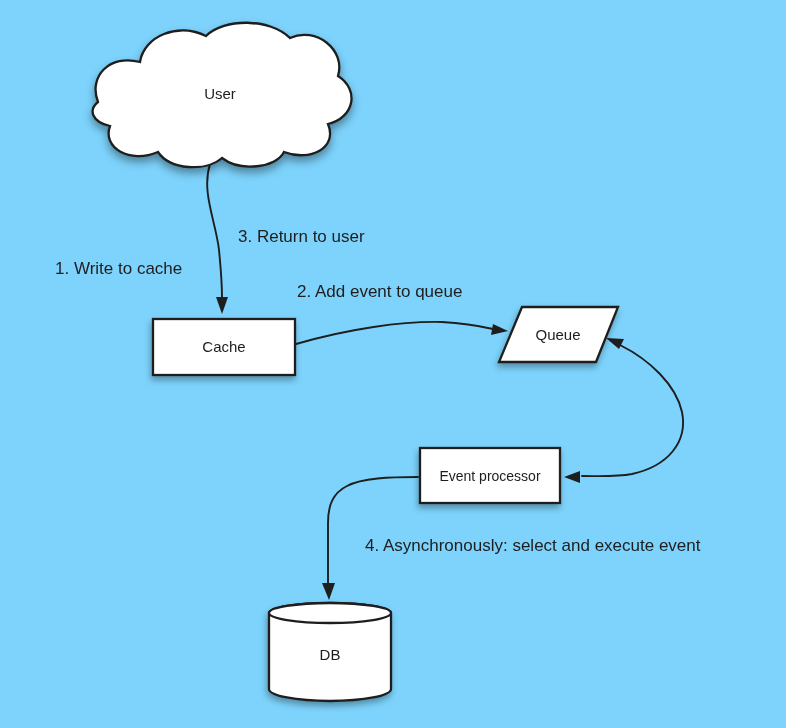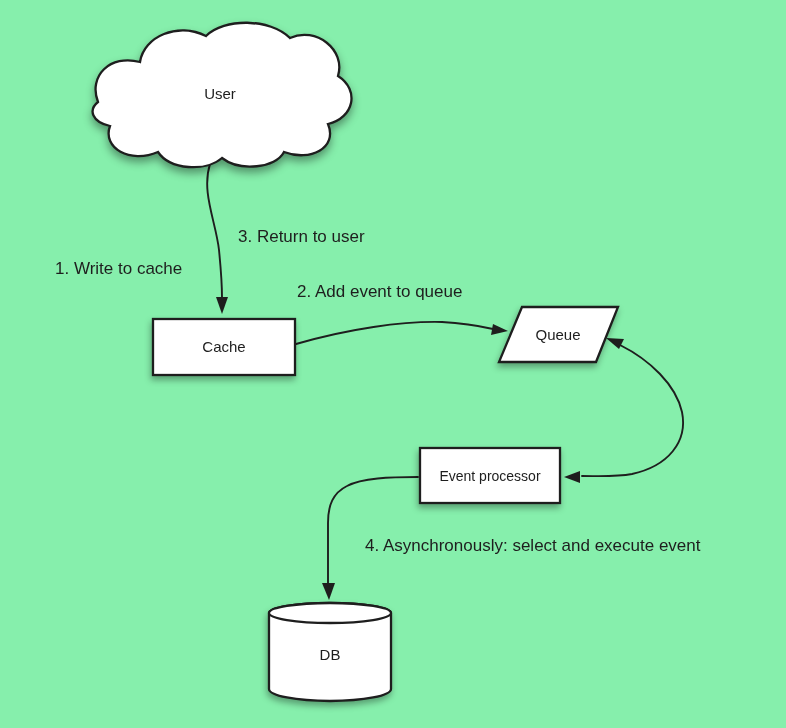--- a/index.html
+++ b/index.html
@@ -4,21 +4,21 @@
 <style>
   html, body {
     margin: 0;
     padding: 0;
     background: #ffffff;
   }
   .canvas {
     position: relative;
     width: 786px;
     height: 728px;
-    background: #86efac;
+    background: #7dd3fc;
     overflow: hidden;
   }
   svg text {
     font-family: "Liberation Sans", "DejaVu Sans", sans-serif;
     fill: #1e1e1e;
   }
   .node-shape {
     fill: #ffffff;
     stroke: #1e1e1e;
     stroke-width: 2.3;

